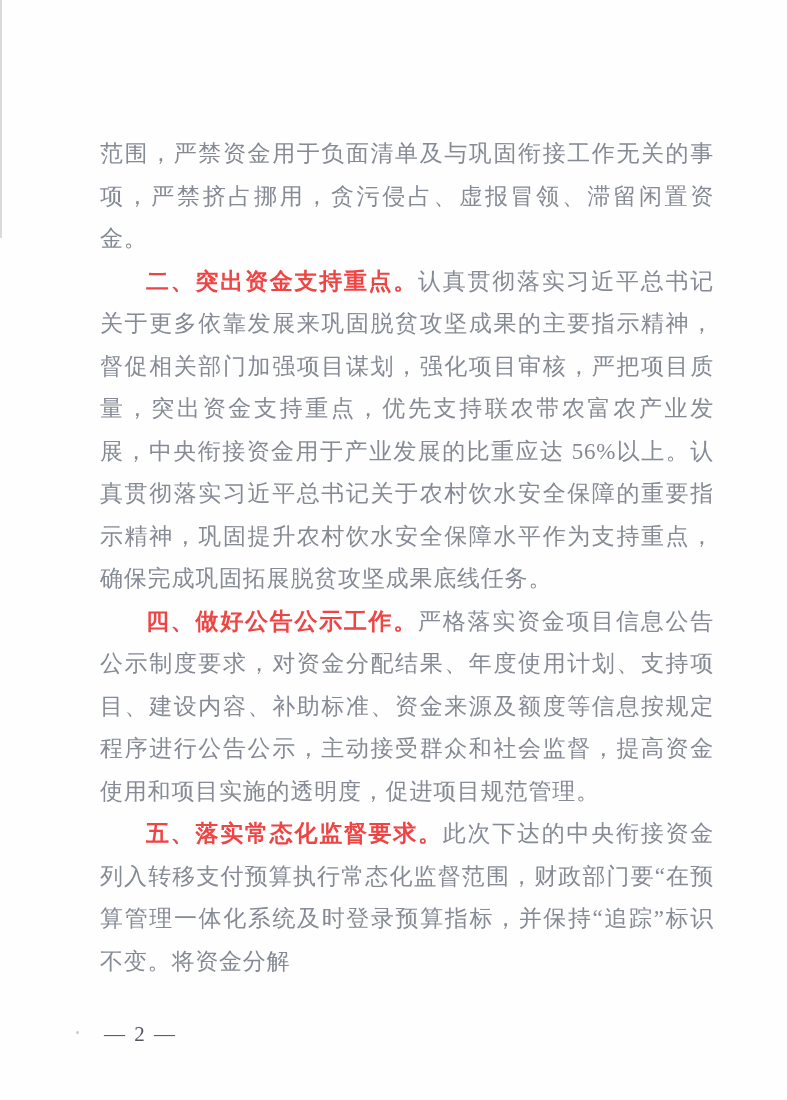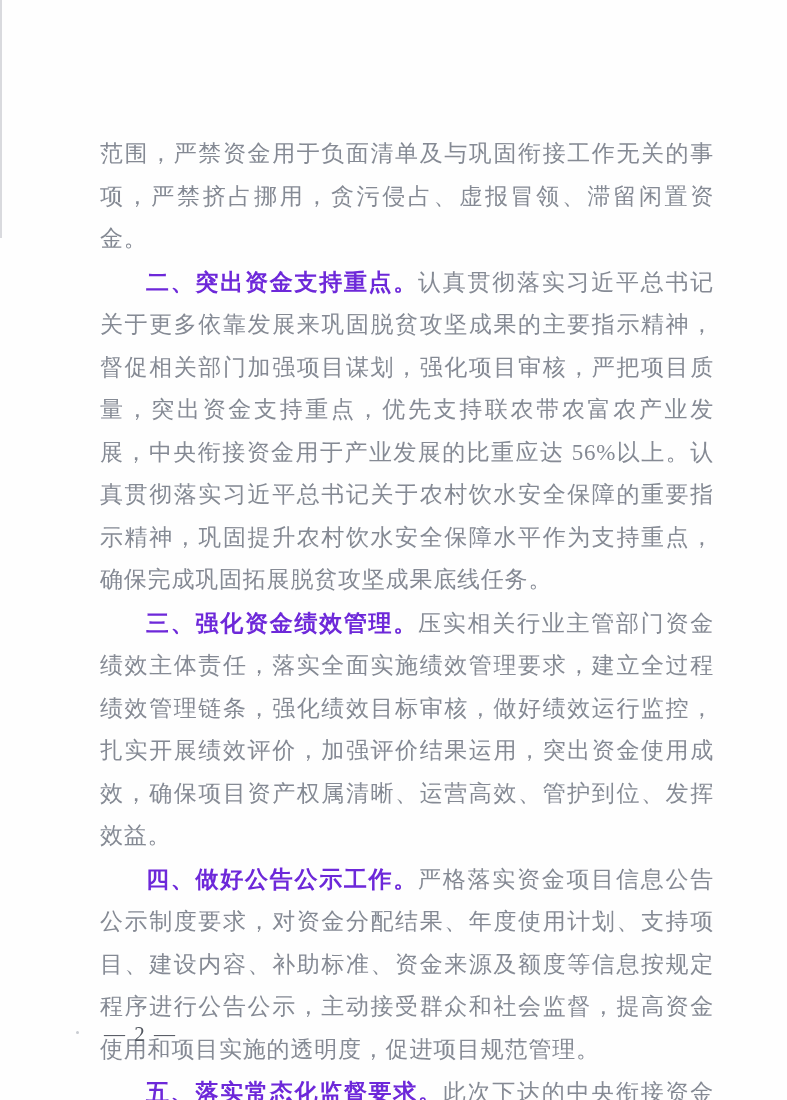--- a/index.html
+++ b/index.html
@@ -47,22 +47,22 @@
   }
   .para {
     margin: 0;
     text-indent: 2em;
   }
   .para.continuation {
     text-indent: 0;
   }
   .para-heading {
     font-weight: 700;
-    color: #6d28d9;
-    font-family: Liberation Sans, sans-serif;
+    color: #ef4444;
+    font-family: Liberation Serif, serif;
   }
   .para-body {
     color: #858a94;
   }
   .page-footer {
     position: absolute;
     left: 104px;
     top: 1022px;
     font-size: 21px;
     color: #51565f;
@@ -76,21 +76,20 @@
 <div class="page">
 
   <div class="scan-edge"></div>
 
   <div class="content">
 
     <p class="para continuation"><span class="para-body">范围，严禁资金用于负面清单及与巩固衔接工作无关的事项，严禁挤占挪用，贪污侵占、虚报冒领、滞留闲置资金。</span></p>
 
     <p class="para"><span class="para-heading">二、突出资金支持重点。</span><span class="para-body">认真贯彻落实习近平总书记关于更多依靠发展来巩固脱贫攻坚成果的主要指示精神，督促相关部门加强项目谋划，强化项目审核，严把项目质量，突出资金支持重点，优先支持联农带农富农产业发展，中央衔接资金用于产业发展的比重应达 56%以上。认真贯彻落实习近平总书记关于农村饮水安全保障的重要指示精神，巩固提升农村饮水安全保障水平作为支持重点，确保完成巩固拓展脱贫攻坚成果底线任务。</span></p>
 
-    <p class="para"><span class="para-heading">三、强化资金绩效管理。</span><span class="para-body">压实相关行业主管部门资金绩效主体责任，落实全面实施绩效管理要求，建立全过程绩效管理链条，强化绩效目标审核，做好绩效运行监控，扎实开展绩效评价，加强评价结果运用，突出资金使用成效，确保项目资产权属清晰、运营高效、管护到位、发挥效益。</span></p>
 
     <p class="para"><span class="para-heading">四、做好公告公示工作。</span><span class="para-body">严格落实资金项目信息公告公示制度要求，对资金分配结果、年度使用计划、支持项目、建设内容、补助标准、资金来源及额度等信息按规定程序进行公告公示，主动接受群众和社会监督，提高资金使用和项目实施的透明度，促进项目规范管理。</span></p>
 
     <p class="para"><span class="para-heading">五、落实常态化监督要求。</span><span class="para-body">此次下达的中央衔接资金列入转移支付预算执行常态化监督范围，财政部门要“在预算管理一体化系统及时登录预算指标，并保持“追踪”标识不变。将资金分解</span></p>
 
   </div>
 
   <div class="page-footer">— 2 —</div>
 
   <div class="scan-speck"></div>

